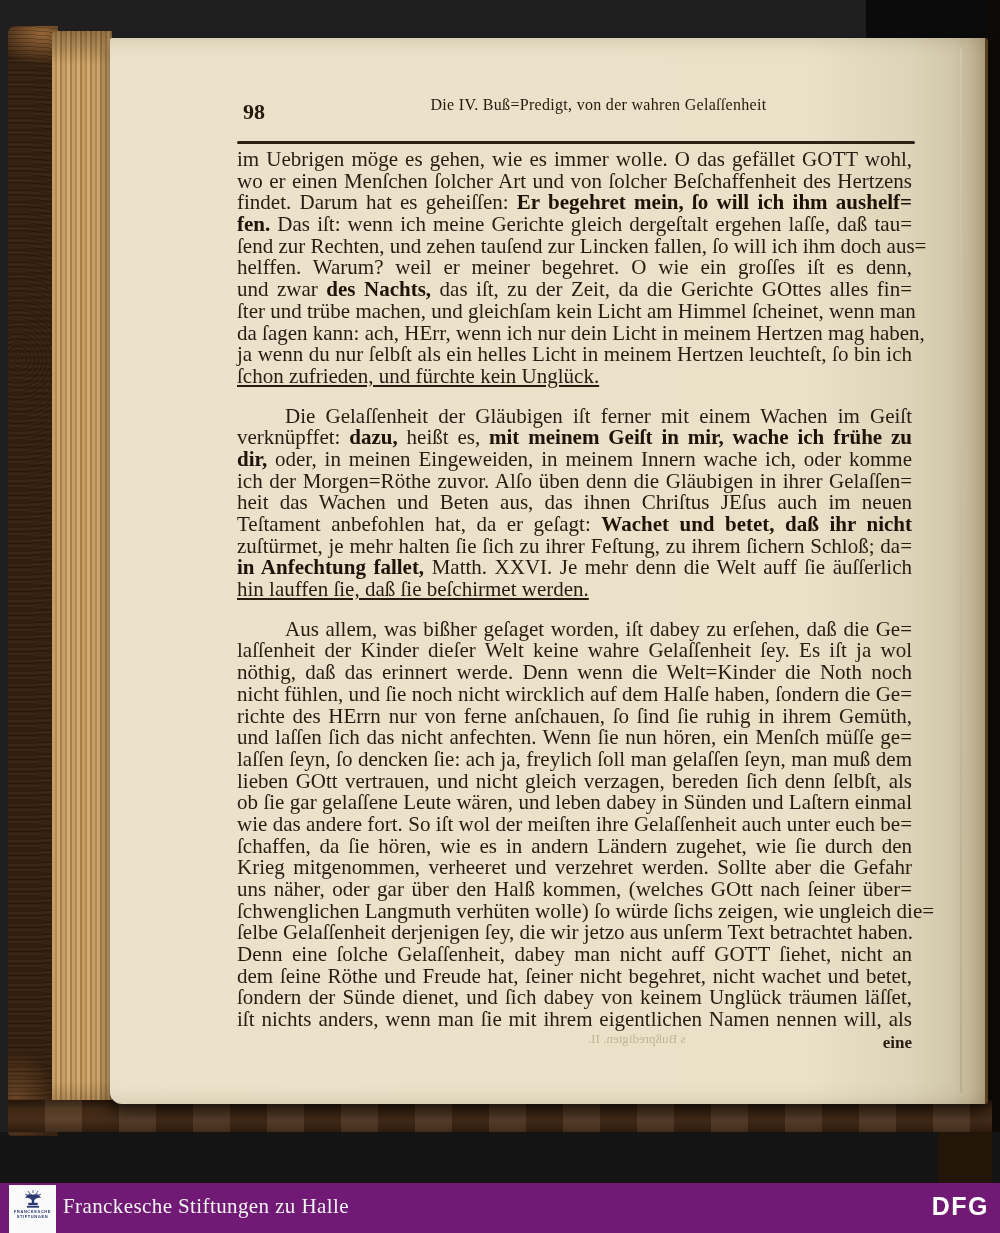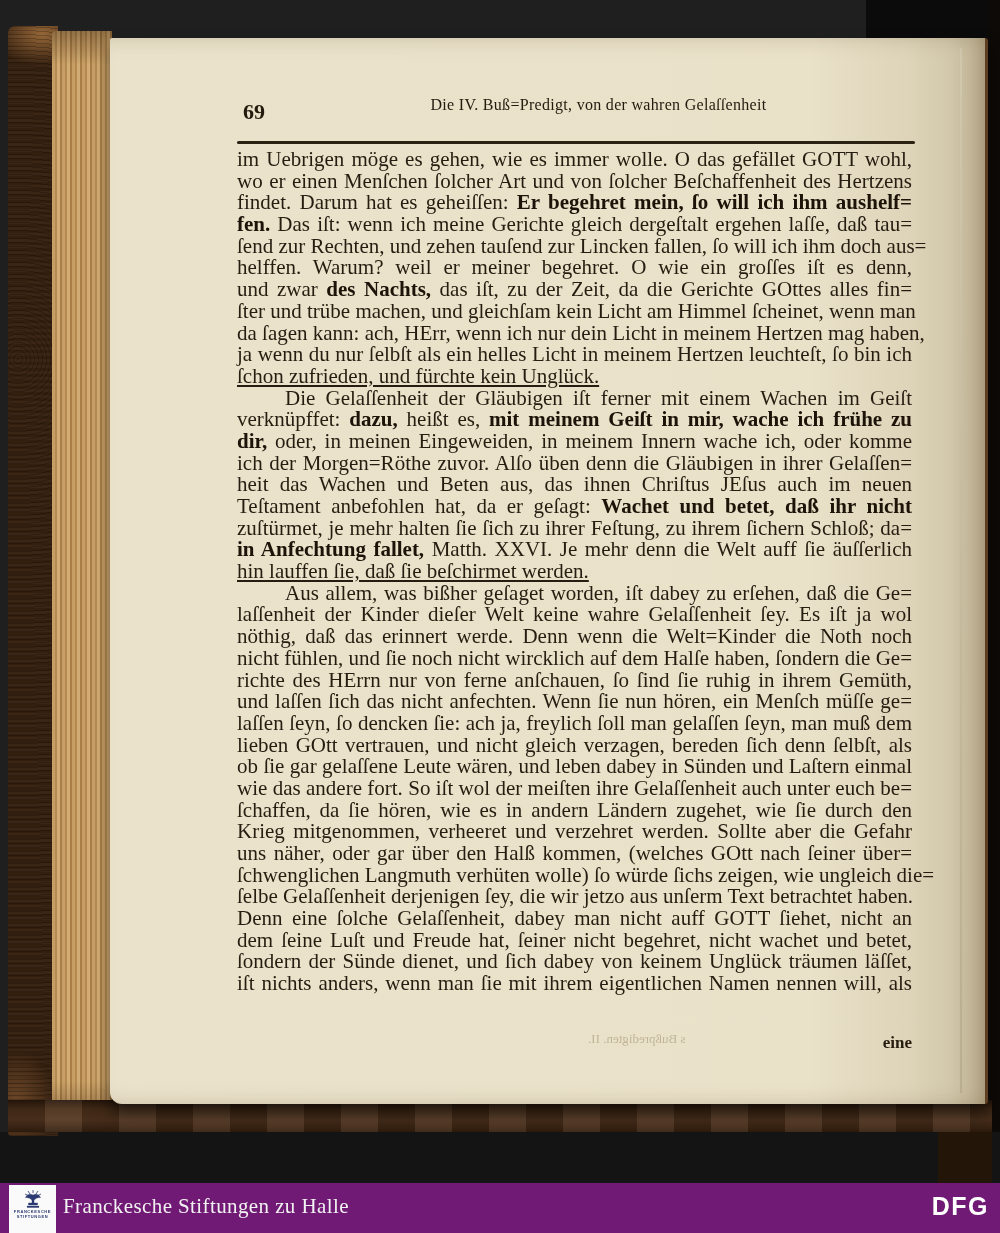--- a/index.html
+++ b/index.html
@@ -42,21 +42,21 @@
   .header-row{position:absolute;left:127px;top:58px;width:675px;height:32px;color:#241a0e;}
   .pagenum{position:absolute;left:6px;top:3px;font-size:22px;font-weight:bold;}
   .running-title{position:absolute;left:48px;right:0;top:0;text-align:center;font-size:16px;
     font-weight:normal;letter-spacing:.3px;white-space:nowrap;}
   .rule{position:absolute;left:127px;top:103px;width:678px;height:3px;background:#2b2214;border-radius:2px;}
 
   .textblock{position:absolute;left:127px;top:111px;width:675px;font-size:21px;
     line-height:21.7px;color:#261c10;}
   .line{white-space:nowrap;text-align:justify;text-align-last:justify;height:21.7px;overflow:visible;}
   .line.nojust{text-align-last:left;text-decoration:underline;}
-  .line.indent{text-indent:48px;}
+  .line.indent{text-indent:48px;margin-top:18px;}
   .line b{font-weight:bold;color:#1d1308;}
 
   .catchword{position:absolute;left:127px;top:995px;width:675px;text-align:right;
     font-size:17px;color:#261c10;font-weight:bold;}
   .ghost{position:absolute;left:478px;top:993px;font-size:13px;color:#6e5c38;opacity:.33;
     filter:blur(.4px);transform:scaleX(-1);white-space:nowrap;}
 
   
   .footer{position:absolute;left:0;top:1183px;width:1000px;height:50px;background:#701a75;z-index:5;}
   .logo-box{position:absolute;left:9px;top:2px;width:47px;height:48px;background:#fafafa;
@@ -80,21 +80,21 @@
   <div class="br-band"></div>
 
   <div class="cover-left"></div>
   <div class="fore-edge"></div>
   <div class="cover-bottom"></div>
 
   <div class="page">
     <div class="crease"></div>
 
     <div class="header-row">
-      <span class="pagenum">69</span>
+      <span class="pagenum">98</span>
       <span class="running-title">Die IV. Buß=Predigt, von der wahren Gelaſſenheit</span>
     </div>
     <div class="rule"></div>
 
     <div class="textblock">
         <div class="line">im Uebrigen möge es gehen, wie es immer wolle. O das gefället GOTT wohl,</div>
         <div class="line">wo er einen Menſchen ſolcher Art und von ſolcher Beſchaffenheit des Hertzens</div>
         <div class="line">findet. Darum hat es geheiſſen: <b>Er begehret mein, ſo will ich ihm aushelf=</b></div>
         <div class="line"><b>fen.</b> Das iſt: wenn ich meine Gerichte gleich dergeſtalt ergehen laſſe, daß tau=</div>
         <div class="line">ſend zur Rechten, und zehen tauſend zur Lincken fallen, ſo will ich ihm doch aus=</div>
@@ -122,21 +122,21 @@
         <div class="line">laſſen ſeyn, ſo dencken ſie: ach ja, freylich ſoll man gelaſſen ſeyn, man muß dem</div>
         <div class="line">lieben GOtt vertrauen, und nicht gleich verzagen, bereden ſich denn ſelbſt, als</div>
         <div class="line">ob ſie gar gelaſſene Leute wären, und leben dabey in Sünden und Laſtern einmal</div>
         <div class="line">wie das andere fort. So iſt wol der meiſten ihre Gelaſſenheit auch unter euch be=</div>
         <div class="line">ſchaffen, da ſie hören, wie es in andern Ländern zugehet, wie ſie durch den</div>
         <div class="line">Krieg mitgenommen, verheeret und verzehret werden. Sollte aber die Gefahr</div>
         <div class="line">uns näher, oder gar über den Halß kommen, (welches GOtt nach ſeiner über=</div>
         <div class="line">ſchwenglichen Langmuth verhüten wolle) ſo würde ſichs zeigen, wie ungleich die=</div>
         <div class="line">ſelbe Gelaſſenheit derjenigen ſey, die wir jetzo aus unſerm Text betrachtet haben.</div>
         <div class="line">Denn eine ſolche Gelaſſenheit, dabey man nicht auff GOTT ſiehet, nicht an</div>
-        <div class="line">dem ſeine Luſt und Freude hat, ſeiner nicht begehret, nicht wachet und betet,</div>
+        <div class="line">dem ſeine Röthe und Freude hat, ſeiner nicht begehret, nicht wachet und betet,</div>
         <div class="line">ſondern der Sünde dienet, und ſich dabey von keinem Unglück träumen läſſet,</div>
         <div class="line">iſt nichts anders, wenn man ſie mit ihrem eigentlichen Namen nennen will, als</div>
       </div>
 
     <div class="ghost">s Bußpredigten. II.</div>
     <div class="catchword">eine</div>
   </div>
 
   <div class="footer">
     <div class="logo-box">

